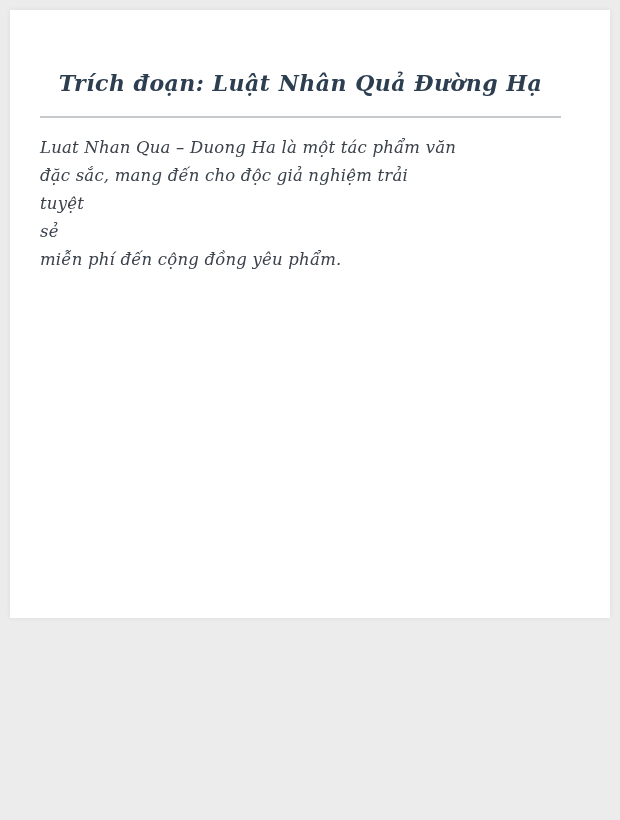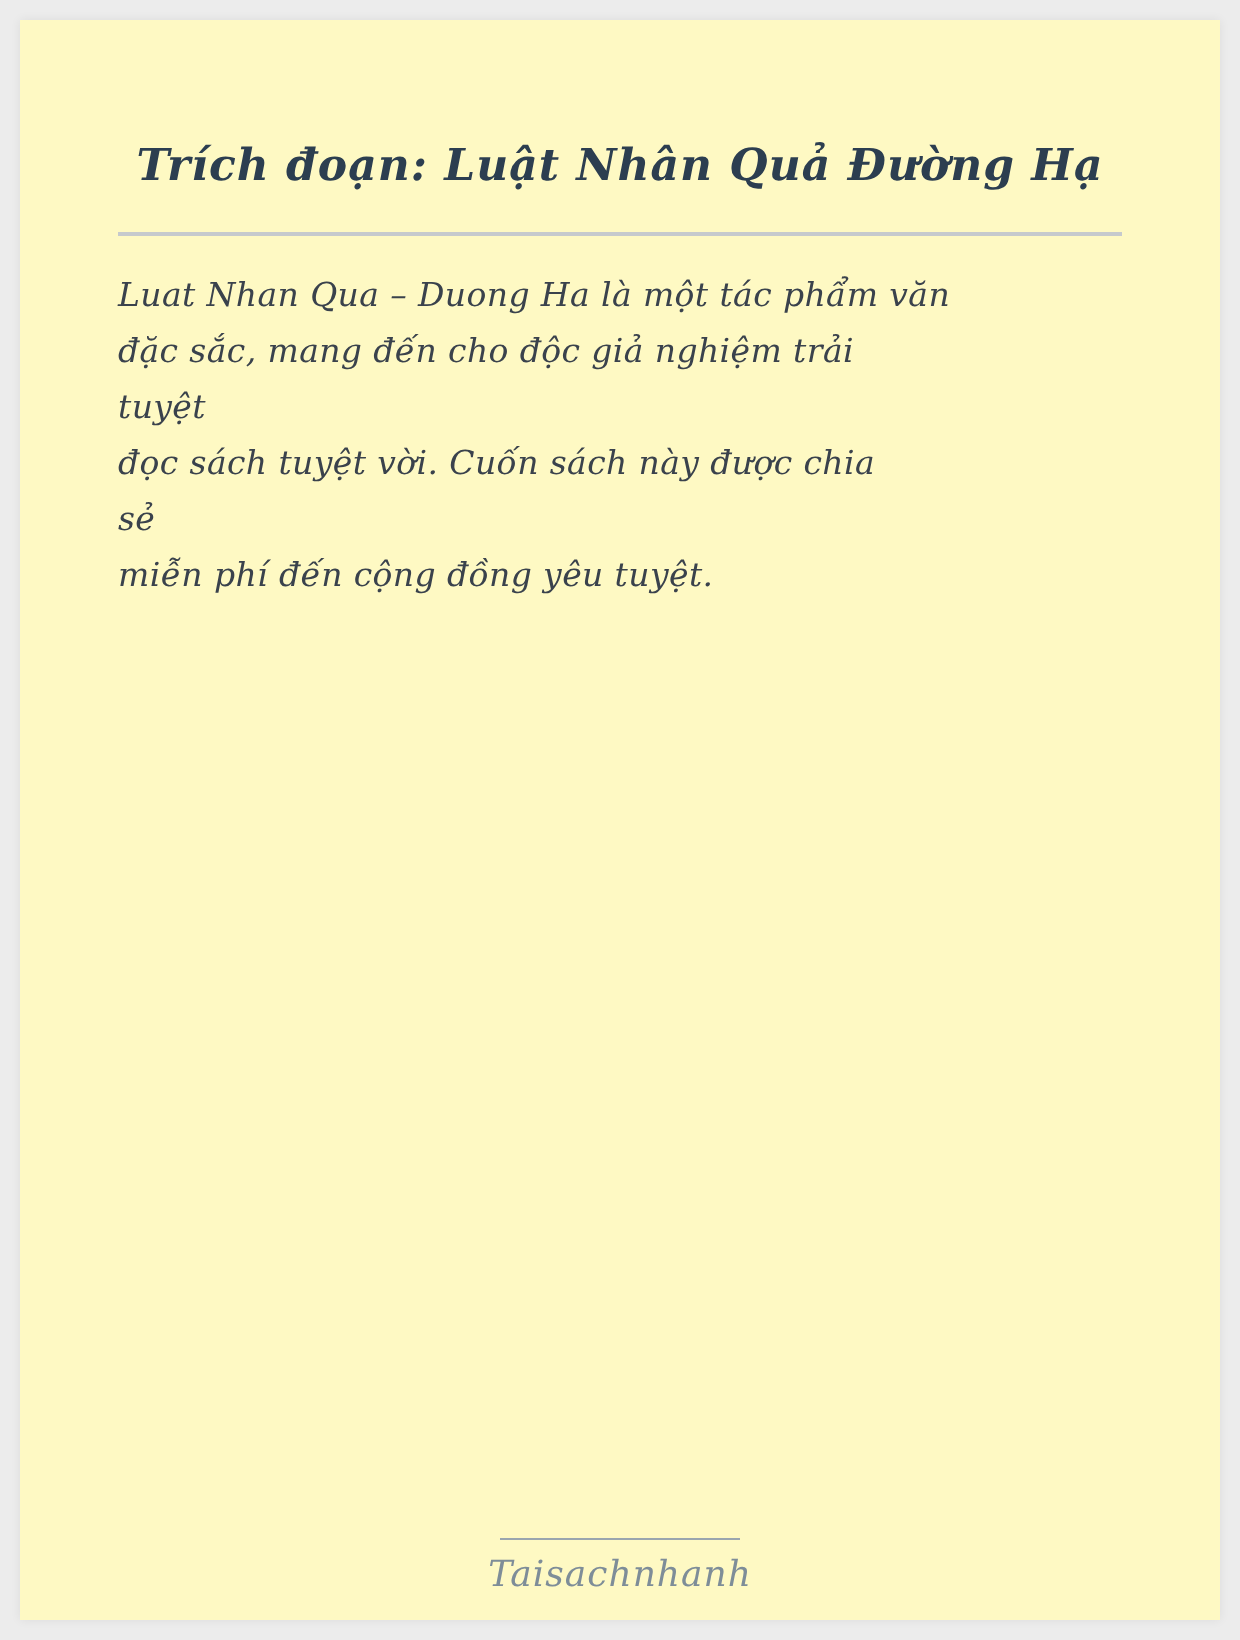--- a/index.html
+++ b/index.html
@@ -17,24 +17,24 @@
 
   .canvas {
     width: 620px;
     height: 820px;
     padding: 10px;
   }
 
   .page {
     position: relative;
     width: 600px;
-    height: 800px;
-    background: #fef9c3;
+    height: 608px;
+    background: #ffffff;
     box-shadow: 0 0 5px rgba(0,0,0,0.07);
-    padding: 58px 49px 0 49px;
+    padding: 58px 49px 0 30px;
   }
 
   .page-title {
     font-family: "DejaVu Serif", serif;
     font-style: italic;
     font-weight: 700;
     font-size: 22px;
     line-height: 30px;
     letter-spacing: 0.5px;
     color: #2c3e50;
@@ -94,24 +94,19 @@
   <div class="page">
 
     <h1 class="page-title">Trích đoạn: Luật Nhân Quả Đường Hạ</h1>
 
     <hr class="title-divider">
 
     <div class="excerpt">
       <div class="excerpt-line">Luat Nhan Qua – Duong Ha là một tác phẩm văn</div>
       <div class="excerpt-line">đặc sắc, mang đến cho độc giả nghiệm trải</div>
       <div class="excerpt-line">tuyệt</div>
-      <div class="excerpt-line">đọc sách tuyệt vời. Cuốn sách này được chia</div>
       <div class="excerpt-line">sẻ</div>
-      <div class="excerpt-line">miễn phí đến cộng đồng yêu tuyệt.</div>
+      <div class="excerpt-line">miễn phí đến cộng đồng yêu phẩm.</div>
     </div>
 
-    <div class="footer">
-      <hr class="footer-divider">
-      <div class="footer-brand">Taisachnhanh</div>
-    </div>
 
   </div>
 </div>
 
 </body></html>

